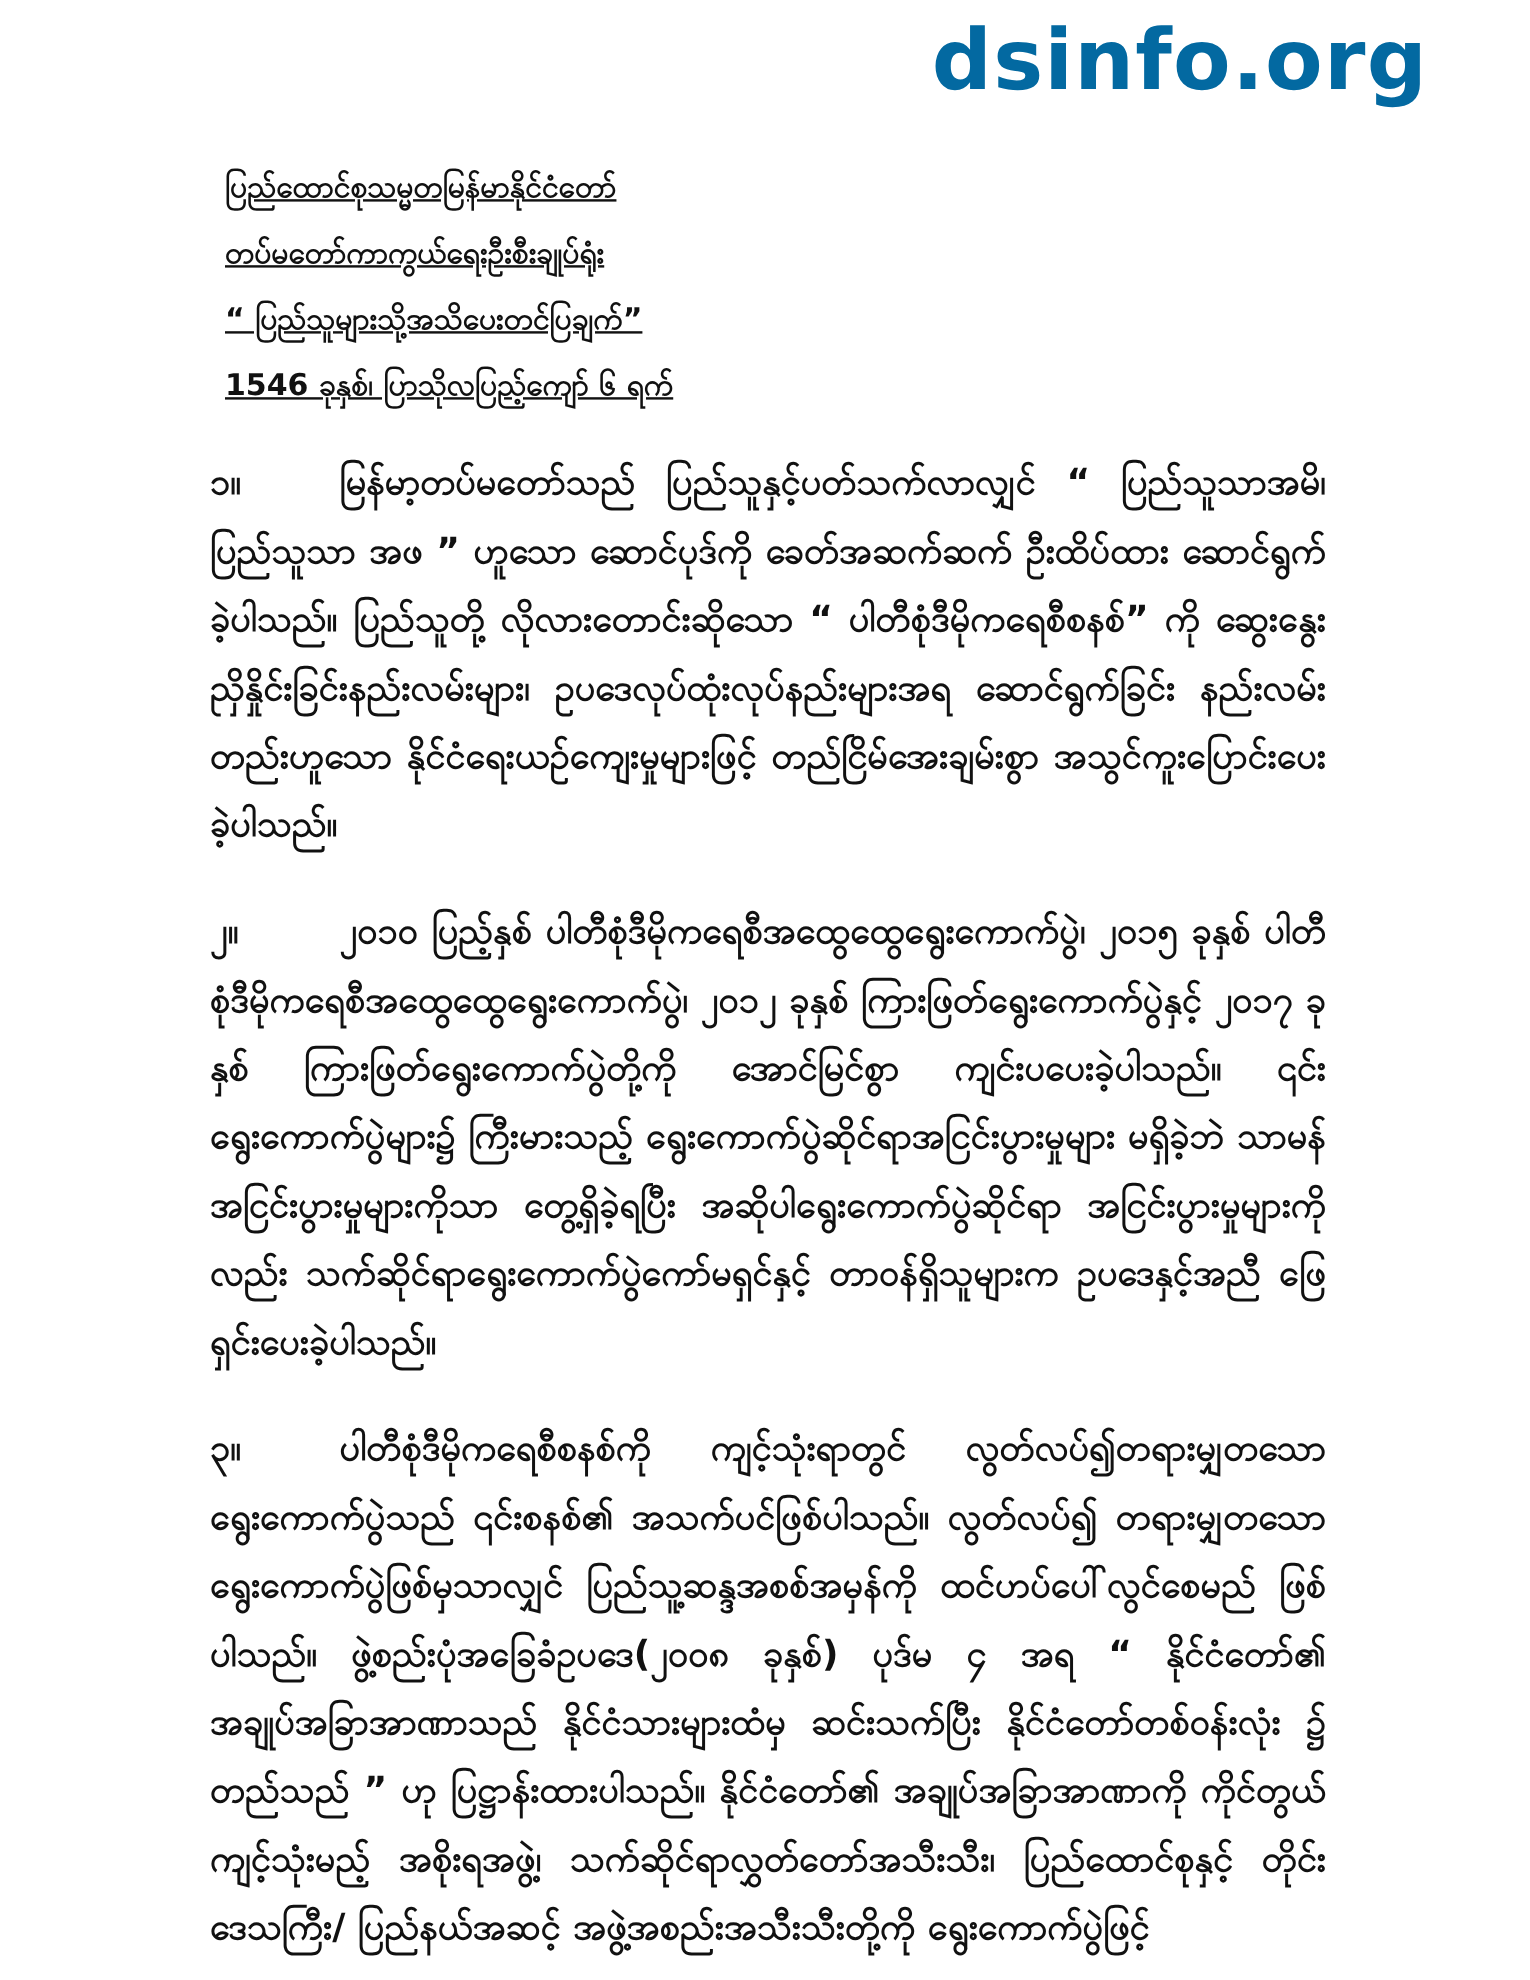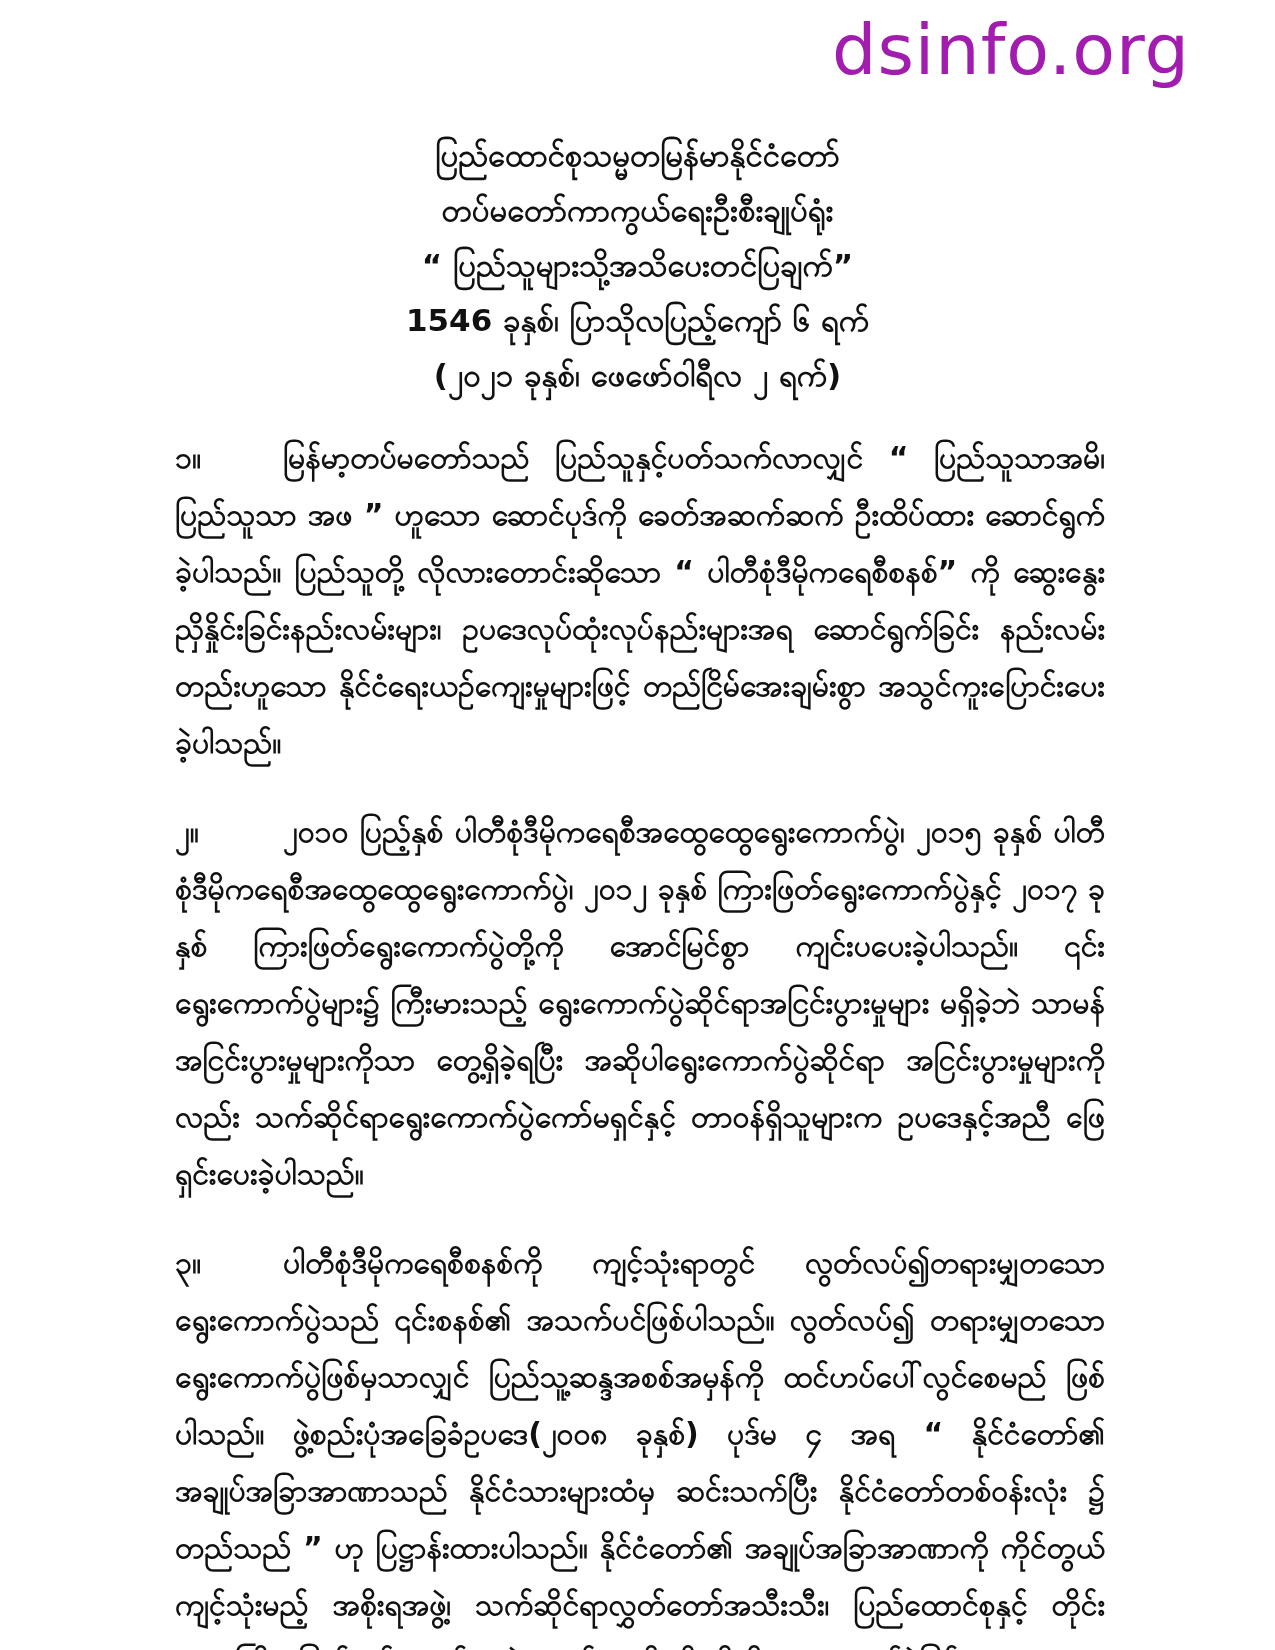--- a/index.html
+++ b/index.html
@@ -18,33 +18,34 @@
     color: #111111;
   }
   .logo-bar {
     position: absolute;
     top: 12px;
     right: 85px;
     text-align: right;
   }
   .logo {
     font-family: "DejaVu Sans", "Liberation Sans", sans-serif;
-    font-weight: 400;
+    font-weight: 700;
     font-size: 70px;
     line-height: 1.1;
-    color: #a21caf;
+    color: #0369a1;
     letter-spacing: 1px;
   }
   .title-block {
     margin: 128px auto 0 auto;
     width: 900px;
-    text-align: center;
+    text-align: left;
     font-weight: bold;
-    font-size: 31px;
+    font-size: 25px;
     line-height: 55px;
+    text-decoration: underline;
   }
   .title-line {
     white-space: nowrap;
   }
   .body-block {
     margin: 26px 170px 0 175px;
     font-size: 30px;
     line-height: 57px;
   }
   .para {
@@ -68,21 +69,20 @@
 
   <div class="logo-bar">
     <span class="logo">dsinfo.org</span>
   </div>
 
   <div class="title-block">
     <div class="title-line">ပြည်ထောင်စုသမ္မတမြန်မာနိုင်ငံတော်</div>
     <div class="title-line">တပ်မတော်ကာကွယ်ရေးဦးစီးချုပ်ရုံး</div>
     <div class="title-line">“ ပြည်သူများသို့အသိပေးတင်ပြချက်”</div>
     <div class="title-line">1546 ခုနှစ်၊ ပြာသိုလပြည့်ကျော် ၆ ရက်</div>
-    <div class="title-line">(၂၀၂၁ ခုနှစ်၊ ဖေဖော်ဝါရီလ ၂ ရက်)</div>
   </div>
 
   <div class="body-block">
 
     <div class="para">
       <span class="para-num">၁။</span><span class="para-text">မြန်မာ့တပ်မတော်သည် ပြည်သူနှင့်ပတ်သက်လာလျှင် “ ပြည်သူသာအမိ၊ ပြည်သူသာ အဖ ” ဟူသော ဆောင်ပုဒ်ကို ခေတ်အဆက်ဆက် ဦးထိပ်ထား ဆောင်ရွက်ခဲ့ပါသည်။ ပြည်သူတို့ လိုလားတောင်းဆိုသော “ ပါတီစုံဒီမိုကရေစီစနစ်” ကို ဆွေးနွေးညှိနှိုင်းခြင်းနည်းလမ်းများ၊ ဥပဒေလုပ်ထုံးလုပ်နည်းများအရ ဆောင်ရွက်ခြင်း နည်းလမ်းတည်းဟူသော နိုင်ငံရေးယဉ်ကျေးမှုများဖြင့် တည်ငြိမ်အေးချမ်းစွာ အသွင်ကူးပြောင်းပေးခဲ့ပါသည်။</span>
     </div>
 
     <div class="para">
       <span class="para-num">၂။</span><span class="para-text">၂၀၁၀ ပြည့်နှစ် ပါတီစုံဒီမိုကရေစီအထွေထွေရွေးကောက်ပွဲ၊ ၂၀၁၅ ခုနှစ် ပါတီစုံဒီမိုကရေစီအထွေထွေရွေးကောက်ပွဲ၊ ၂၀၁၂ ခုနှစ် ကြားဖြတ်ရွေးကောက်ပွဲနှင့် ၂၀၁၇ ခုနှစ် ကြားဖြတ်ရွေးကောက်ပွဲတို့ကို အောင်မြင်စွာ ကျင်းပပေးခဲ့ပါသည်။ ၎င်းရွေးကောက်ပွဲများ၌ ကြီးမားသည့် ရွေးကောက်ပွဲဆိုင်ရာအငြင်းပွားမှုများ မရှိခဲ့ဘဲ သာမန်အငြင်းပွားမှုများကိုသာ တွေ့ရှိခဲ့ရပြီး အဆိုပါရွေးကောက်ပွဲဆိုင်ရာ အငြင်းပွားမှုများကိုလည်း သက်ဆိုင်ရာရွေးကောက်ပွဲကော်မရှင်နှင့် တာဝန်ရှိသူများက ဥပဒေနှင့်အညီ ဖြေရှင်းပေးခဲ့ပါသည်။</span>

